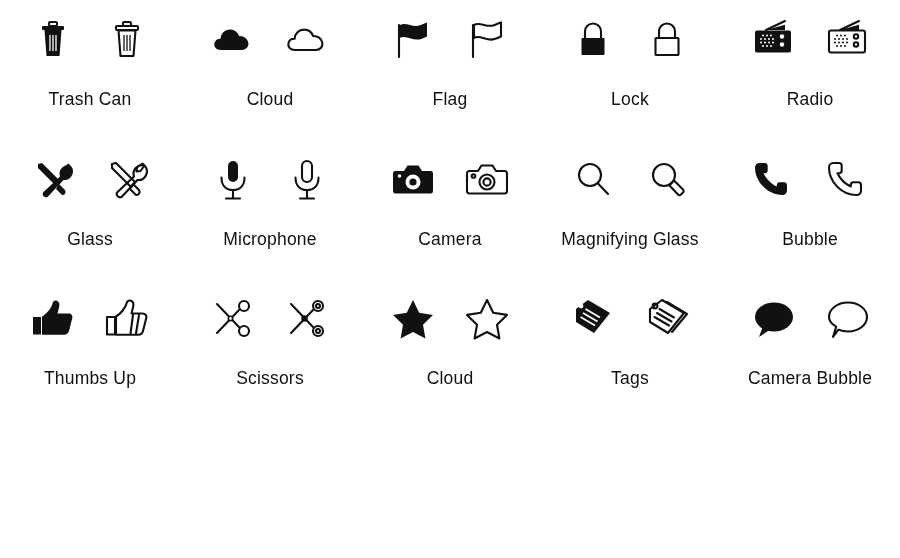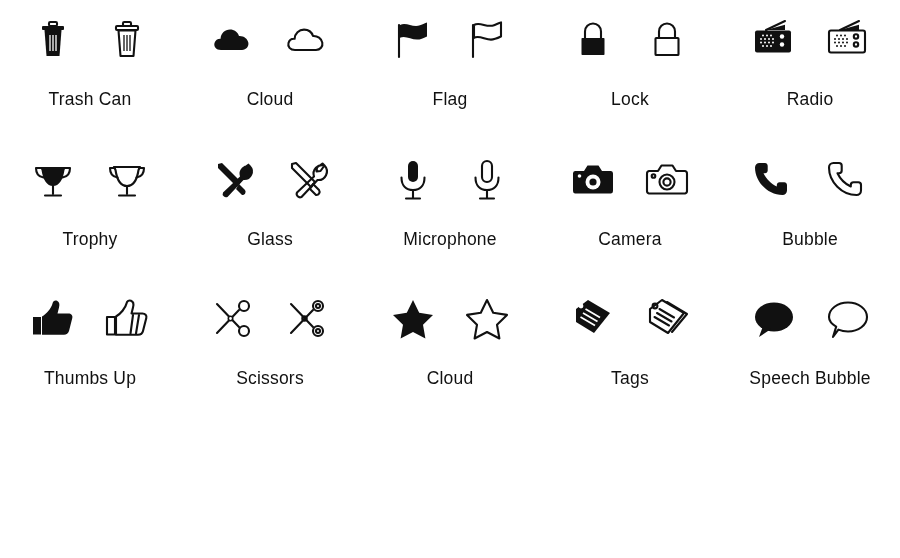--- a/index.html
+++ b/index.html
@@ -187,43 +187,20 @@
               <circle cx="33" cy="28.5" r="2.2" class="fill-none" stroke-width="1.4"></circle>
           </svg>
         </span>
       </div>
       <div class="caption">Radio</div>
     </div>
     <div class="icon-cell">
       <div class="variants">
         <span class="variant">
           <svg viewBox="0 0 48 48" width="48" height="48">
-            <path d="M11 11 H37 L35.5 14 C34 24 30 30 24 30 C18 30 14 24 12.5 14 Z" class="fill-solid"></path>
-              <path d="M12 12 L7 12 C7 18 10.5 21 14.5 21.5" class="stroke-solid" stroke-width="1.8"></path>
-              <path d="M36 12 L41 12 C41 18 37.5 21 33.5 21.5" class="stroke-solid" stroke-width="1.8"></path>
-              <path d="M24 30 V38" class="stroke-solid" stroke-width="2.2"></path>
-              <path d="M16 39.5 H32" class="stroke-solid" stroke-width="2.2"></path>
-          </svg>
-        </span>
-        <span class="variant">
-          <svg viewBox="0 0 48 48" width="48" height="48">
-            <path d="M11 11 H37 L35.5 14 C34 24 30 30 24 30 C18 30 14 24 12.5 14 Z" class="fill-none" stroke-width="1.8"></path>
-              <path d="M12 12 L7 12 C7 18 10.5 21 14.5 21.5" class="stroke-solid" stroke-width="1.8"></path>
-              <path d="M36 12 L41 12 C41 18 37.5 21 33.5 21.5" class="stroke-solid" stroke-width="1.8"></path>
-              <path d="M24 30 V38" class="stroke-solid" stroke-width="2"></path>
-              <path d="M16 39.5 H32" class="stroke-solid" stroke-width="2"></path>
-          </svg>
-        </span>
-      </div>
-      <div class="caption">Trophy</div>
-    </div>
-    <div class="icon-cell">
-      <div class="variants">
-        <span class="variant">
-          <svg viewBox="0 0 48 48" width="48" height="48">
             <g class="fill-solid">
                 <path d="M9 8 L13 7 L32 26 L28 31 L9 12 Z"></path>
                 <path d="M30 28 L36 34 A3.2 3.2 0 0 1 33 39 L27 33 Z"></path>
               </g>
               <g class="fill-solid">
                 <path d="M39.5 7.5 L34 11.5 L33.5 15.5 L37.5 15 L41.5 9.5 A8.6 8.6 0 0 0 31 20.5 L14 36.5 A3.4 3.4 0 0 0 18.5 41 L34.5 24 A8.6 8.6 0 0 0 41.5 9.5 Z"></path>
               </g>
           </svg>
         </span>
         <span class="variant">
@@ -272,20 +249,37 @@
         <span class="variant">
           <svg viewBox="0 0 48 48" width="48" height="48">
             <path class="fill-none" stroke-width="1.7" d="M6 15 H15 L18.5 9.5 H29.5 L33 15 H42 A2.5 2.5 0 0 1 44 17.5 V35 A2.5 2.5 0 0 1 42 37.5 H6 A2.5 2.5 0 0 1 4 35 V17.5 A2.5 2.5 0 0 1 6 15 Z"></path>
               <circle cx="24" cy="26" r="7.5" class="fill-none" stroke-width="1.7"></circle>
               <circle cx="24" cy="26" r="3.6" class="fill-none" stroke-width="1.7"></circle>
               <circle cx="10.5" cy="20" r="1.8" class="fill-none" stroke-width="1.4"></circle>
           </svg>
         </span>
       </div>
       <div class="caption">Camera</div>
+    </div>
+    <div class="icon-cell">
+      <div class="variants">
+        <span class="variant">
+          <svg viewBox="0 0 48 48" width="48" height="48">
+            <circle cx="21" cy="19" r="11" class="fill-none" stroke-width="3"></circle>
+              <path d="M29 27.5 L39 38" class="stroke-solid" stroke-width="5.5"></path>
+          </svg>
+        </span>
+        <span class="variant">
+          <svg viewBox="0 0 48 48" width="48" height="48">
+            <circle cx="21" cy="19" r="11" class="fill-none" stroke-width="2"></circle>
+              <path d="M28.5 27 L31 24.5 L40 33.5 A2 2 0 0 1 40 36.5 L38 38.5 A2 2 0 0 1 35 38.5 L26.5 29.5 Z" class="fill-none" stroke-width="2"></path>
+          </svg>
+        </span>
+      </div>
+      <div class="caption">Magnifying Glass</div>
     </div>
     <div class="icon-cell">
       <div class="variants">
         <span class="variant">
           <svg viewBox="0 0 48 48" width="48" height="48">
             <path class="fill-solid" d="M10.5 7 C8 7 6 9 6 11.5 C6 26 19 39 33.5 39 C36 39 38 37 38 34.5 V29 C38 27.5 36.8 26.3 35.3 26.3 H30.5 C29 26.3 27.8 27.5 27.8 29 V30.5 C22.5 28 17 22.5 14.5 17.2 H16 C17.5 17.2 18.7 16 18.7 14.5 V9.7 C18.7 8.2 17.5 7 16 7 Z"></path>
           </svg>
         </span>
         <span class="variant">
           <svg viewBox="0 0 48 48" width="48" height="48">
@@ -388,15 +382,15 @@
             <ellipse cx="25" cy="22" rx="19" ry="14.5" class="fill-solid"></ellipse>
               <path class="fill-solid" d="M14 31 L10 42 L22 34 Z"></path>
           </svg>
         </span>
         <span class="variant">
           <svg viewBox="0 0 48 48" width="48" height="48">
             <path class="fill-none" stroke-width="1.9" d="M25 7.5 C35.5 7.5 44 14 44 22 C44 30 35.5 36.5 25 36.5 C21.5 36.5 18.2 35.8 15.4 34.6 L10 42 L13.2 31.6 C8.6 29 6 25.7 6 22 C6 14 14.5 7.5 25 7.5 Z"></path>
           </svg>
         </span>
       </div>
-      <div class="caption">Speech Bubble</div>
+      <div class="caption">Camera Bubble</div>
     </div>
   </div>
 
 </body></html>

